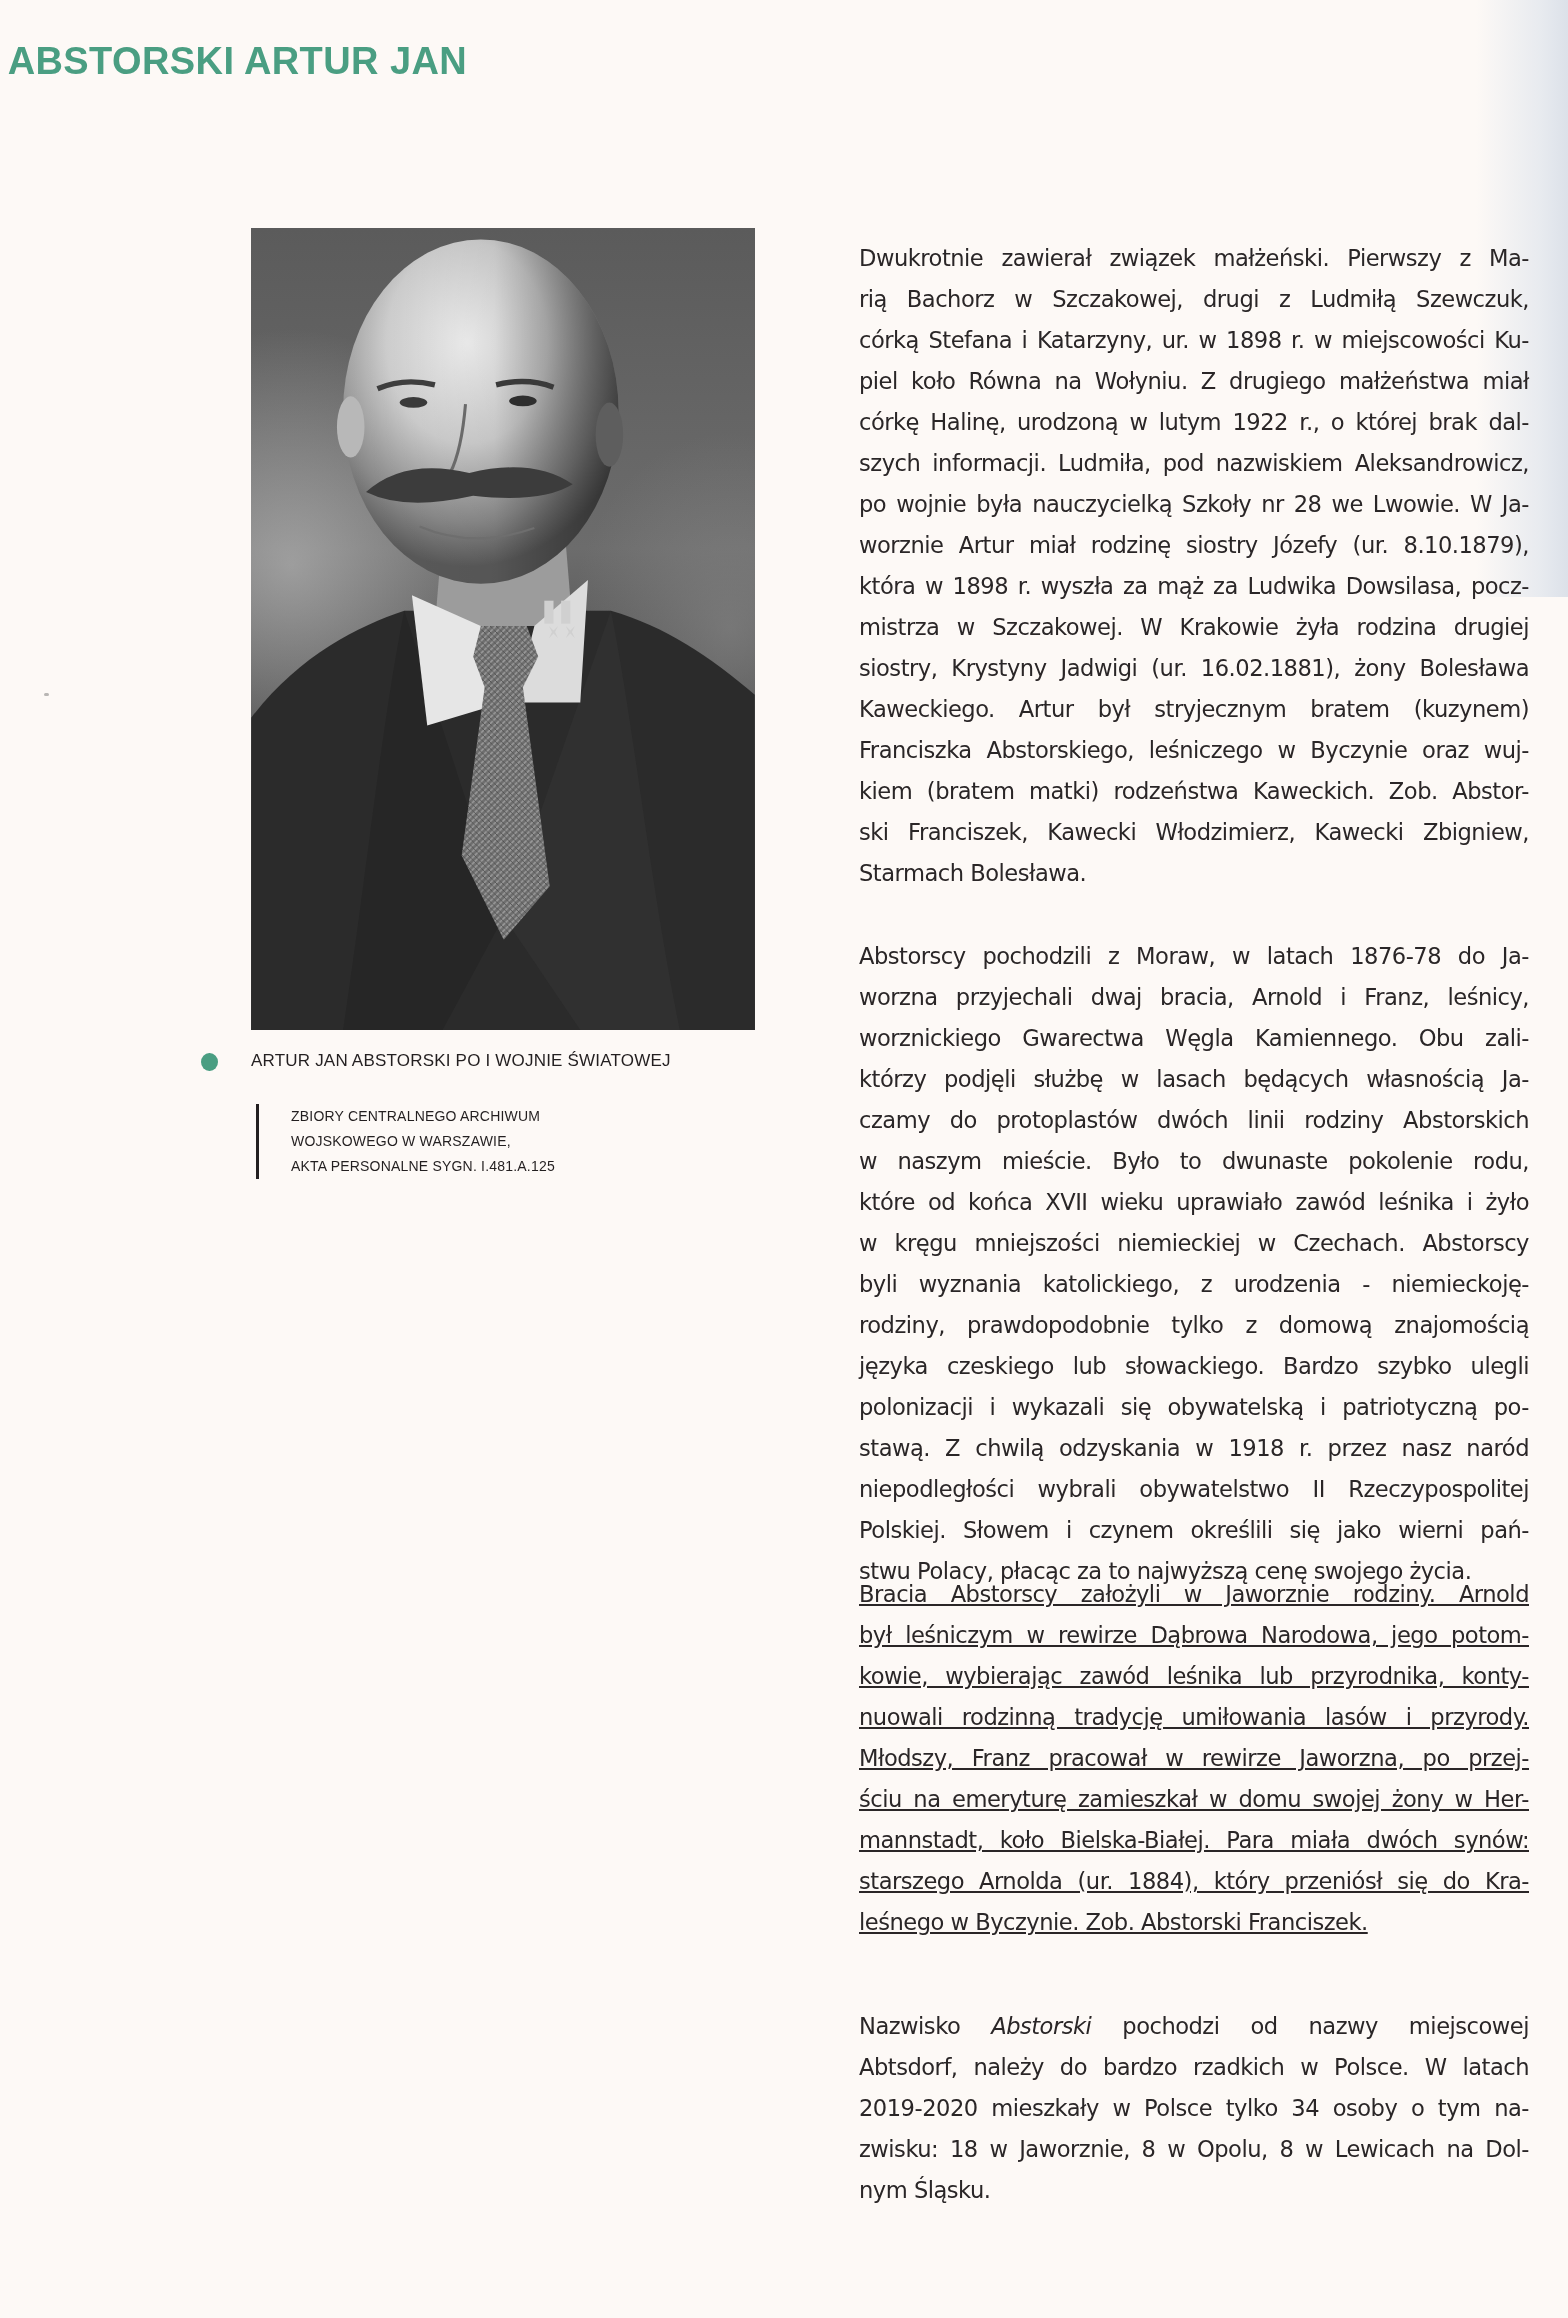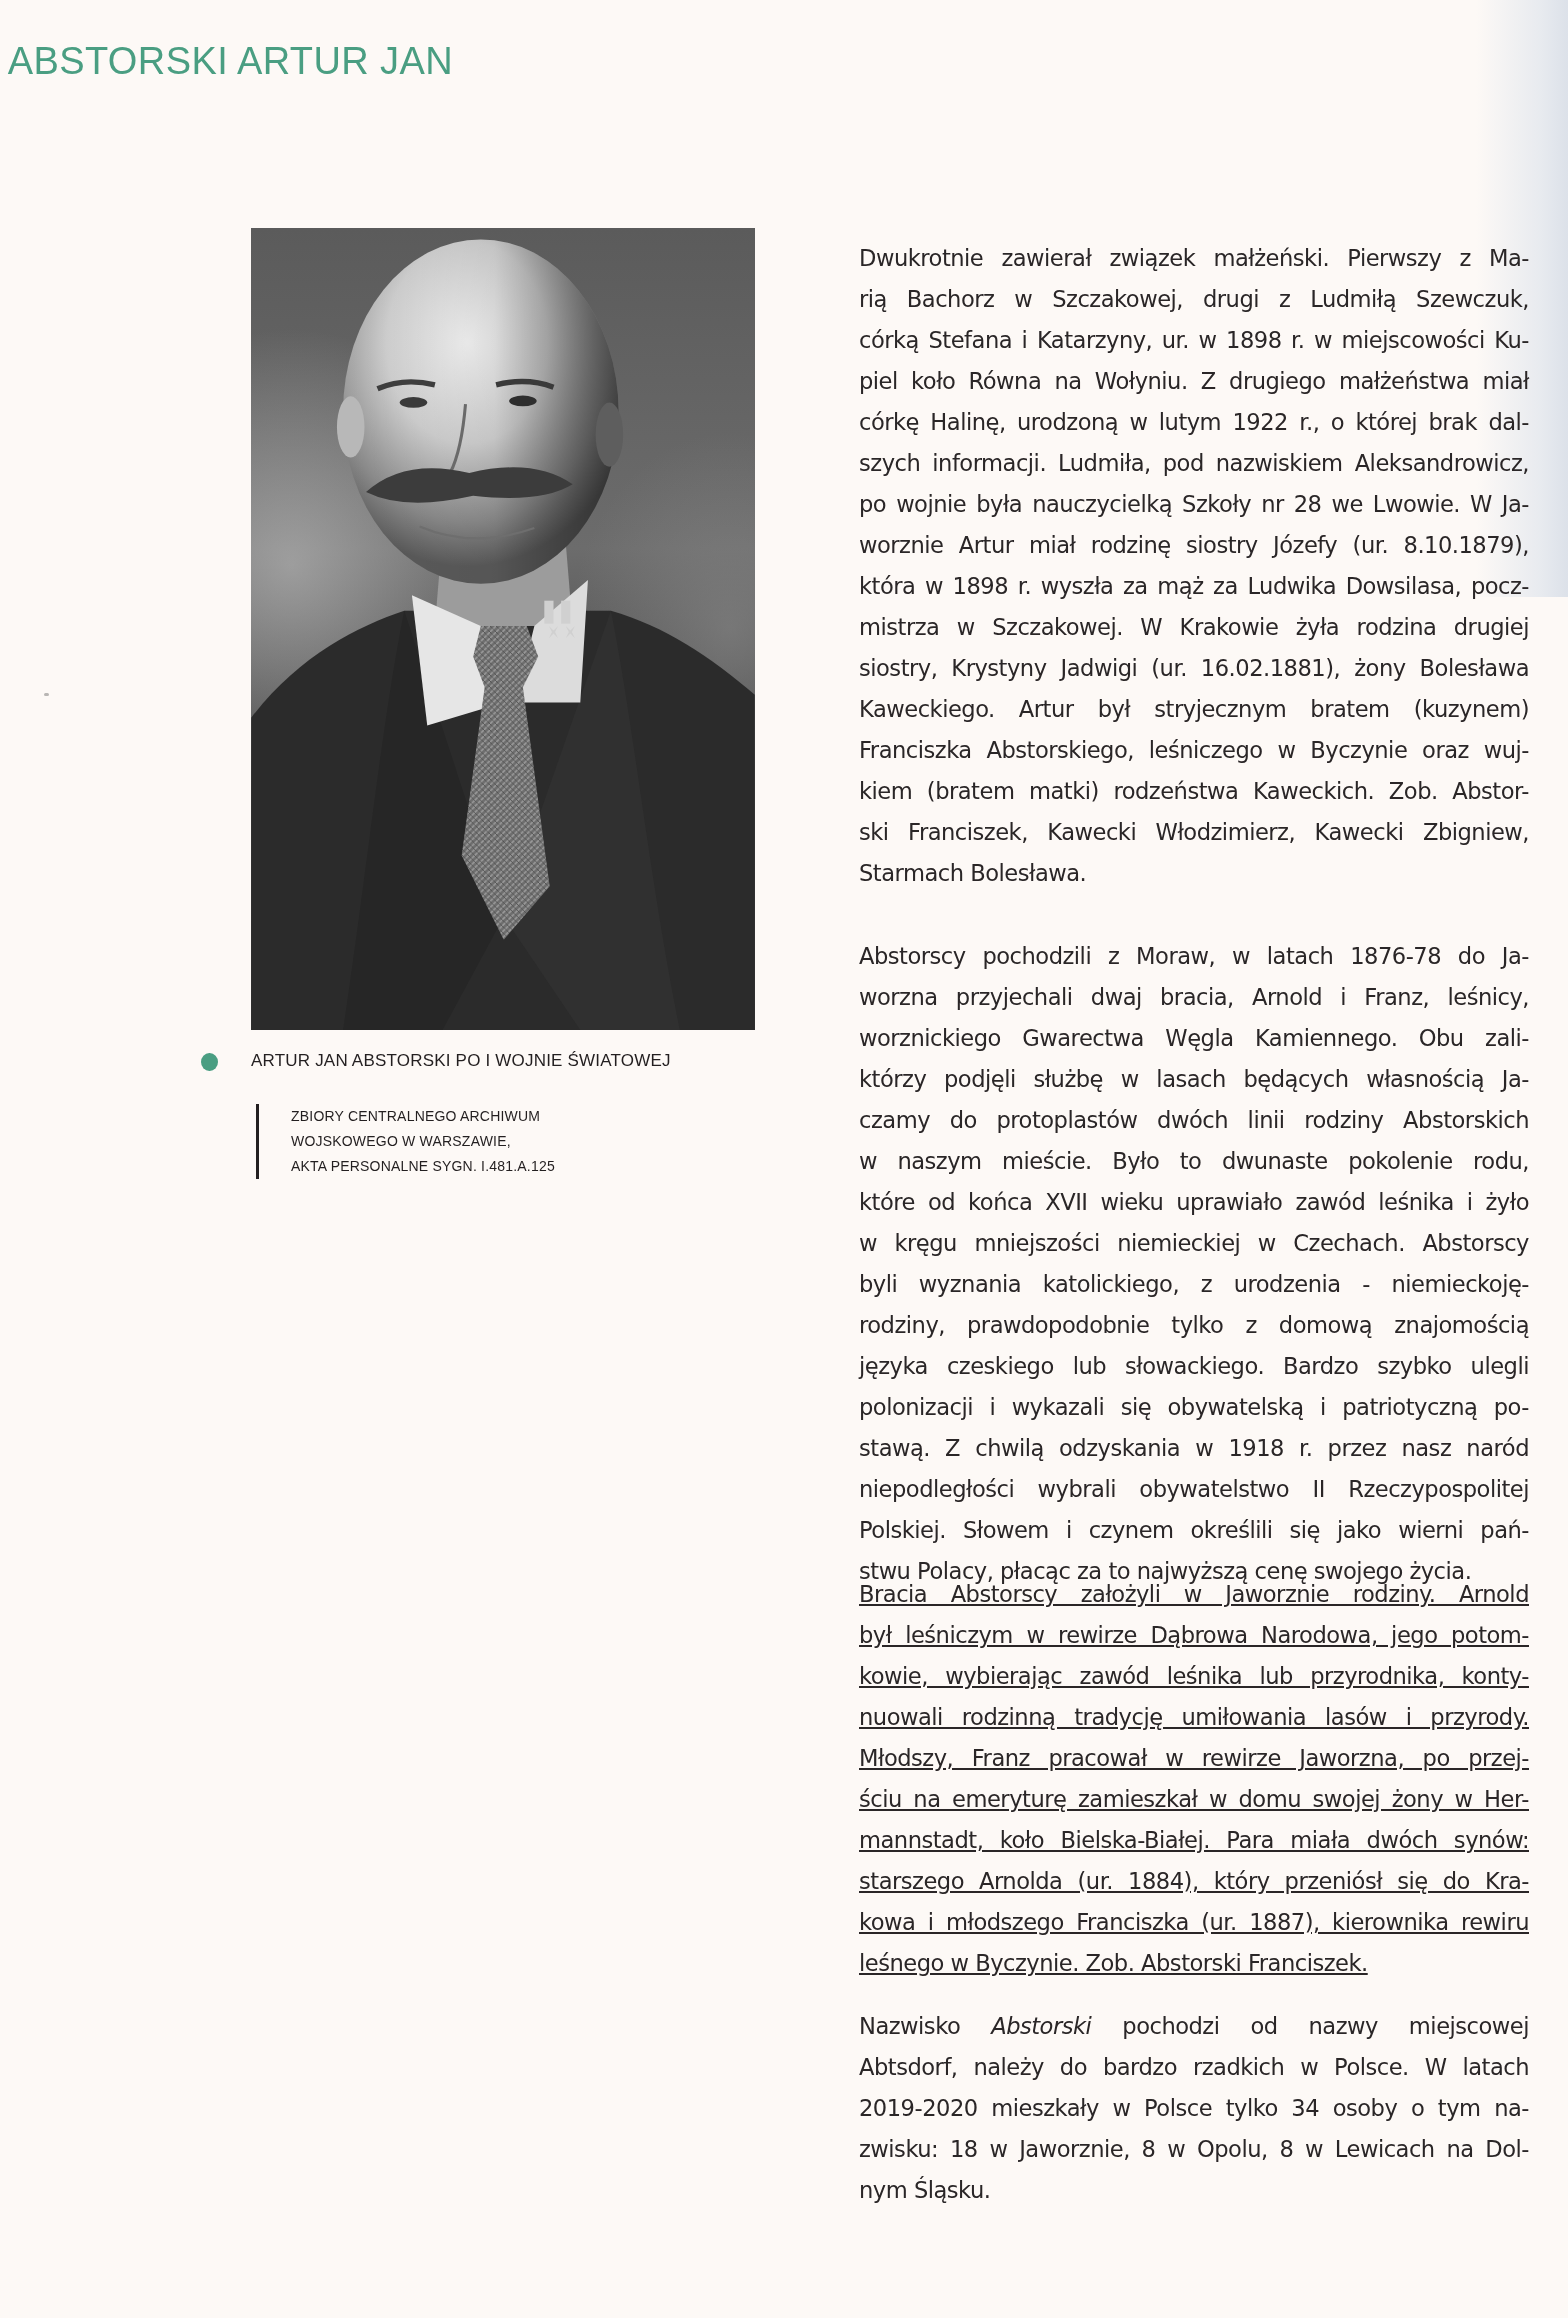--- a/index.html
+++ b/index.html
@@ -32,21 +32,21 @@
       height: 3.1px;
       border-radius: 1.5px;
       background: #b9b6b4;
     }
     .page-title {
       position: absolute;
       left: 7.7px;
       top: 40px;
       margin: 0;
       font-family: "Liberation Sans", sans-serif;
-      font-weight: normal;
+      font-weight: bold;
       font-size: 38px;
       letter-spacing: 0.4px;
       color: #4a9e82;
       white-space: nowrap;
     }
 
     
     .photo {
       position: absolute;
       left: 251px;
@@ -254,21 +254,20 @@
     </div>
   <div class="para para-3">
       <span class="line">Bracia Abstorscy założyli w Jaworznie rodziny. Arnold</span>
       <span class="line">był leśniczym w rewirze Dąbrowa Narodowa, jego potom-</span>
       <span class="line">kowie, wybierając zawód leśnika lub przyrodnika, konty-</span>
       <span class="line">nuowali rodzinną tradycję umiłowania lasów i przyrody.</span>
       <span class="line">Młodszy, Franz pracował w rewirze Jaworzna, po przej-</span>
       <span class="line">ściu na emeryturę zamieszkał w domu swojej żony w Her-</span>
       <span class="line">mannstadt, koło Bielska-Białej. Para miała dwóch synów:</span>
       <span class="line">starszego Arnolda (ur. 1884), który przeniósł się do Kra-</span>
-      <span class="line">kowa i młodszego  Franciszka (ur. 1887), kierownika rewiru</span>
       <span class="line last">leśnego w Byczynie. Zob. Abstorski Franciszek.</span>
     </div>
   <div class="para para-4">
     <span class="line"><span>Nazwisko </span><em>Abstorski</em><span> pochodzi od nazwy miejscowej</span></span>
   <span class="line">Abtsdorf, należy do bardzo rzadkich w Polsce. W latach</span>
       <span class="line">2019-2020 mieszkały w Polsce tylko 34 osoby o tym na-</span>
       <span class="line">zwisku: 18 w Jaworznie, 8 w Opolu, 8 w Lewicach na Dol-</span>
       <span class="line last">nym Śląsku.</span>
     </div>
 </div>

